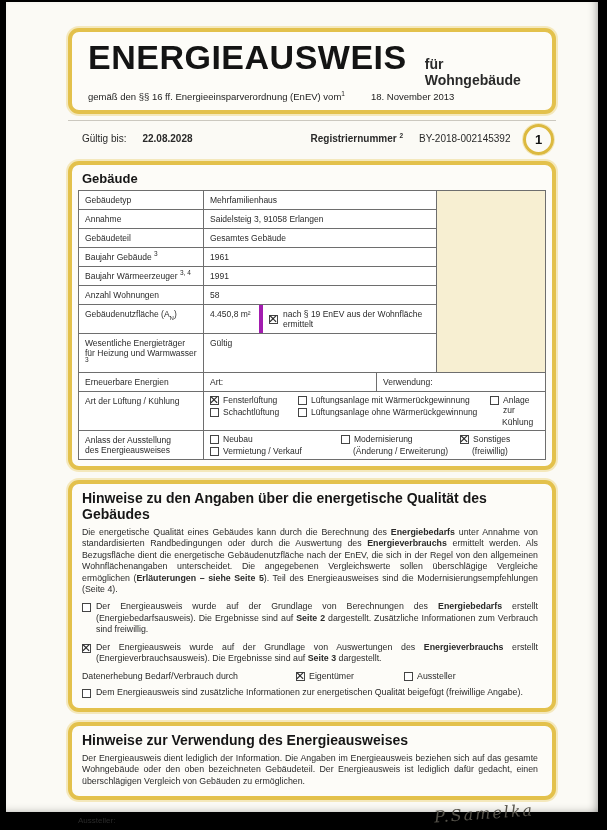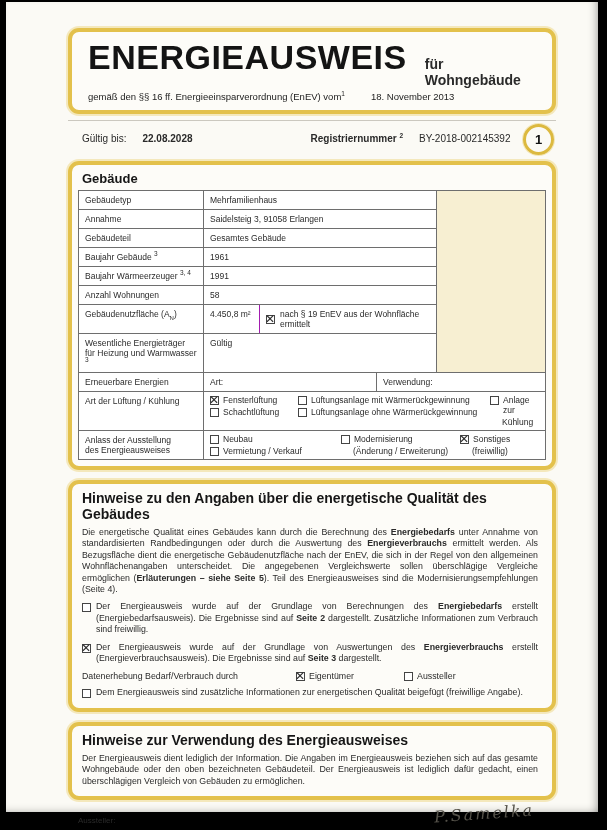--- a/index.html
+++ b/index.html
@@ -45,21 +45,21 @@
   .gtable { border:1px solid #6e6e6e; background:#0f766e; font-size:8.5px; }
   .gtop { position:relative; }
   .gtop .trow { margin-right:108px; border-right:1px solid #6e6e6e; }
   .cream { position:absolute; top:0; right:0; bottom:0; width:108px; background:#f7efd2; }
   .trow { display:flex; border-bottom:1px solid #6e6e6e; background:#fff; }
   .trow.last { border-bottom:none; }
   .cell { padding:4px 6px; box-sizing:border-box; }
   .lbl { width:124px; flex:none; }
   .val { flex:1; border-left:1px solid #6e6e6e; }
   .val55 { width:56px; flex:none; border-left:1px solid #6e6e6e; }
-  .cbcell { flex:1; border-left:1px solid #a21caf; display:flex; align-items:center; gap:5px; }
+  .cbcell { flex:1; border-left:4px solid #a21caf; display:flex; align-items:center; gap:5px; }
   .artcell { width:173px; flex:none; border-left:1px solid #6e6e6e; }
   .verwcell { flex:1; border-left:1px solid #6e6e6e; }
   .optcols { flex:1; border-left:1px solid #6e6e6e; display:flex; padding:3px 6px; }
   .ocol { display:flex; flex-direction:column; gap:2px; }
   .c1a { width:88px; } .c2a { width:182px; } .c3a { flex:1; margin-left:10px; }
   .c1b { width:131px; } .c2b { width:119px; } .c3b { flex:1; }
   .opt { display:flex; align-items:flex-start; gap:4px; }
   .opt .txt { line-height:10px; }
   .indent { padding-left:12px; line-height:10px; }
   .cb { width:7px; height:7px; border:1px solid #444; display:inline-block; position:relative;

